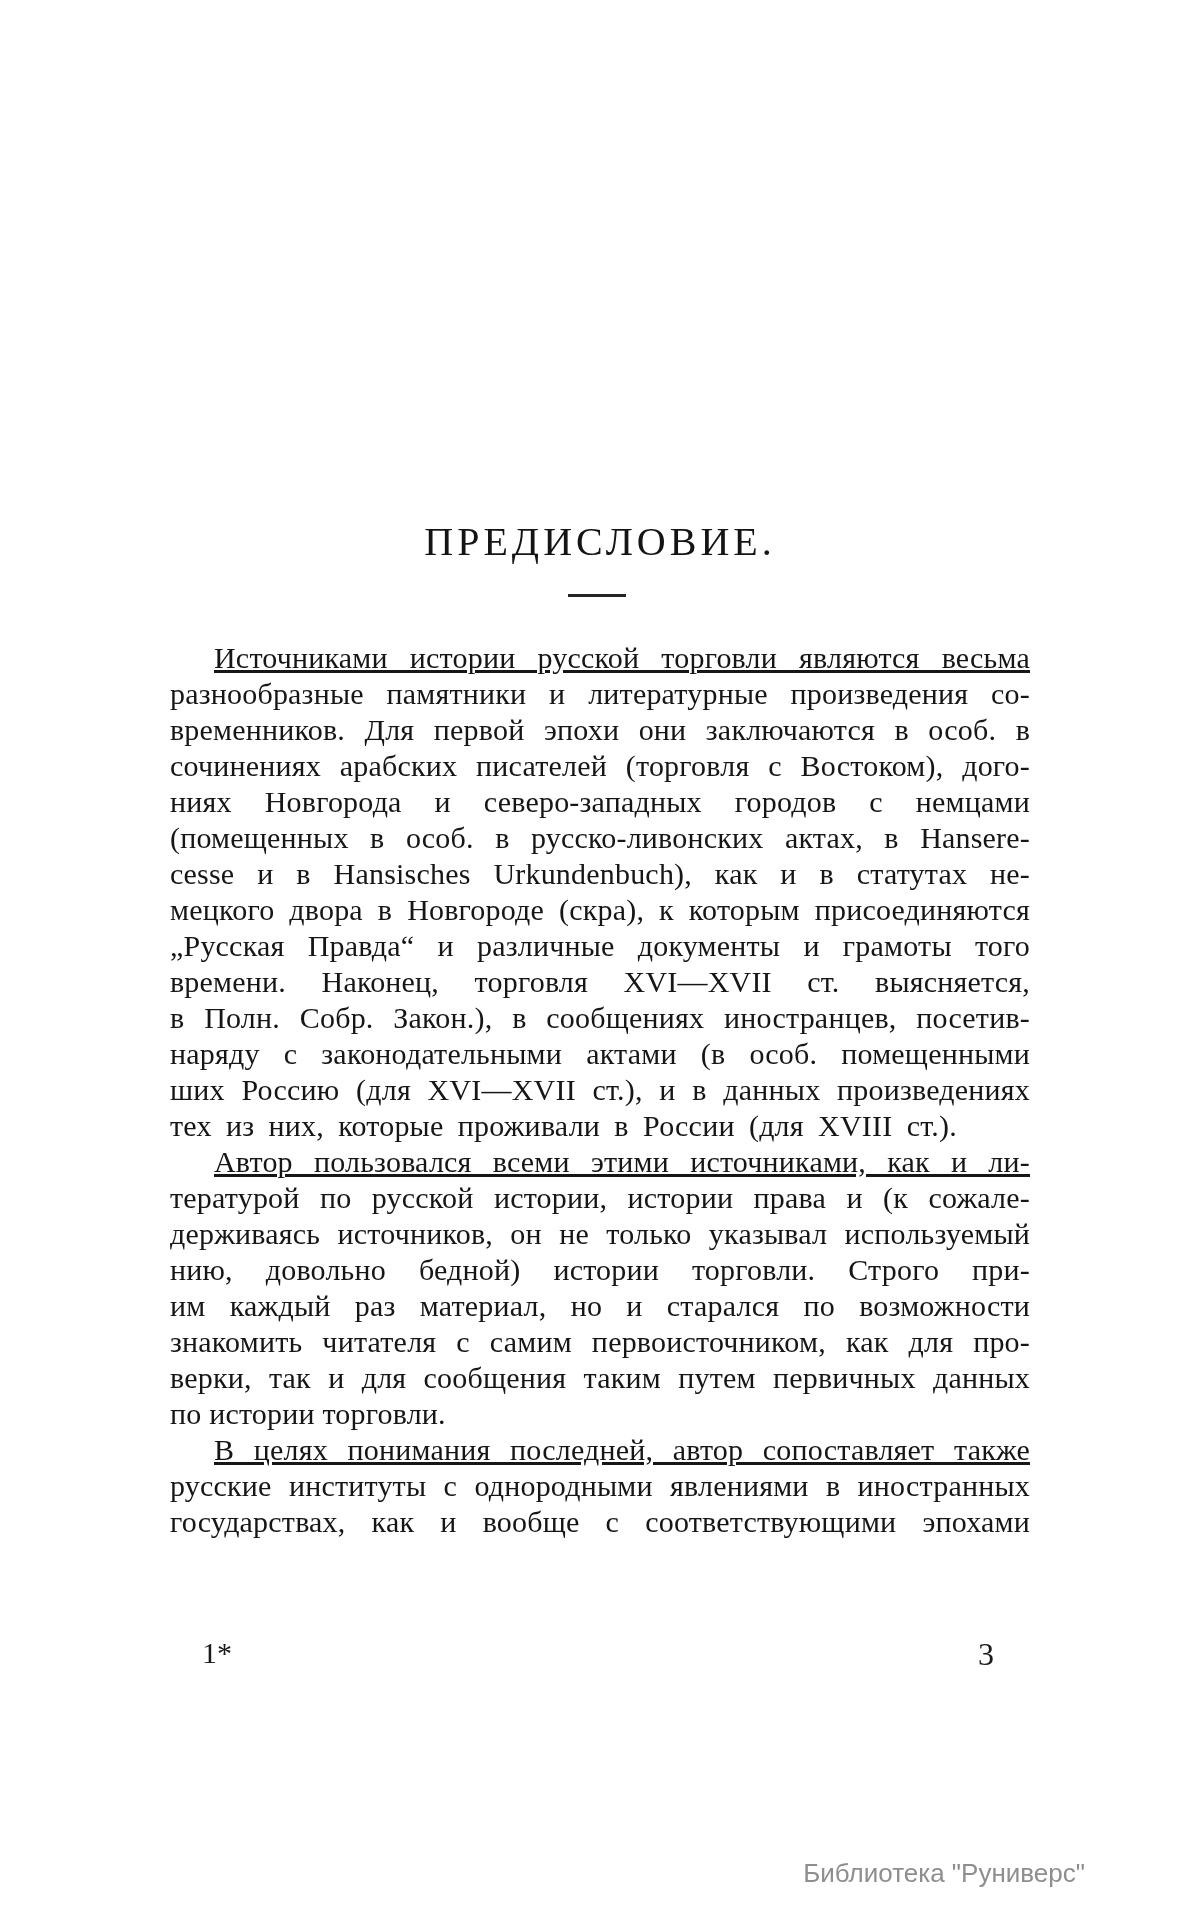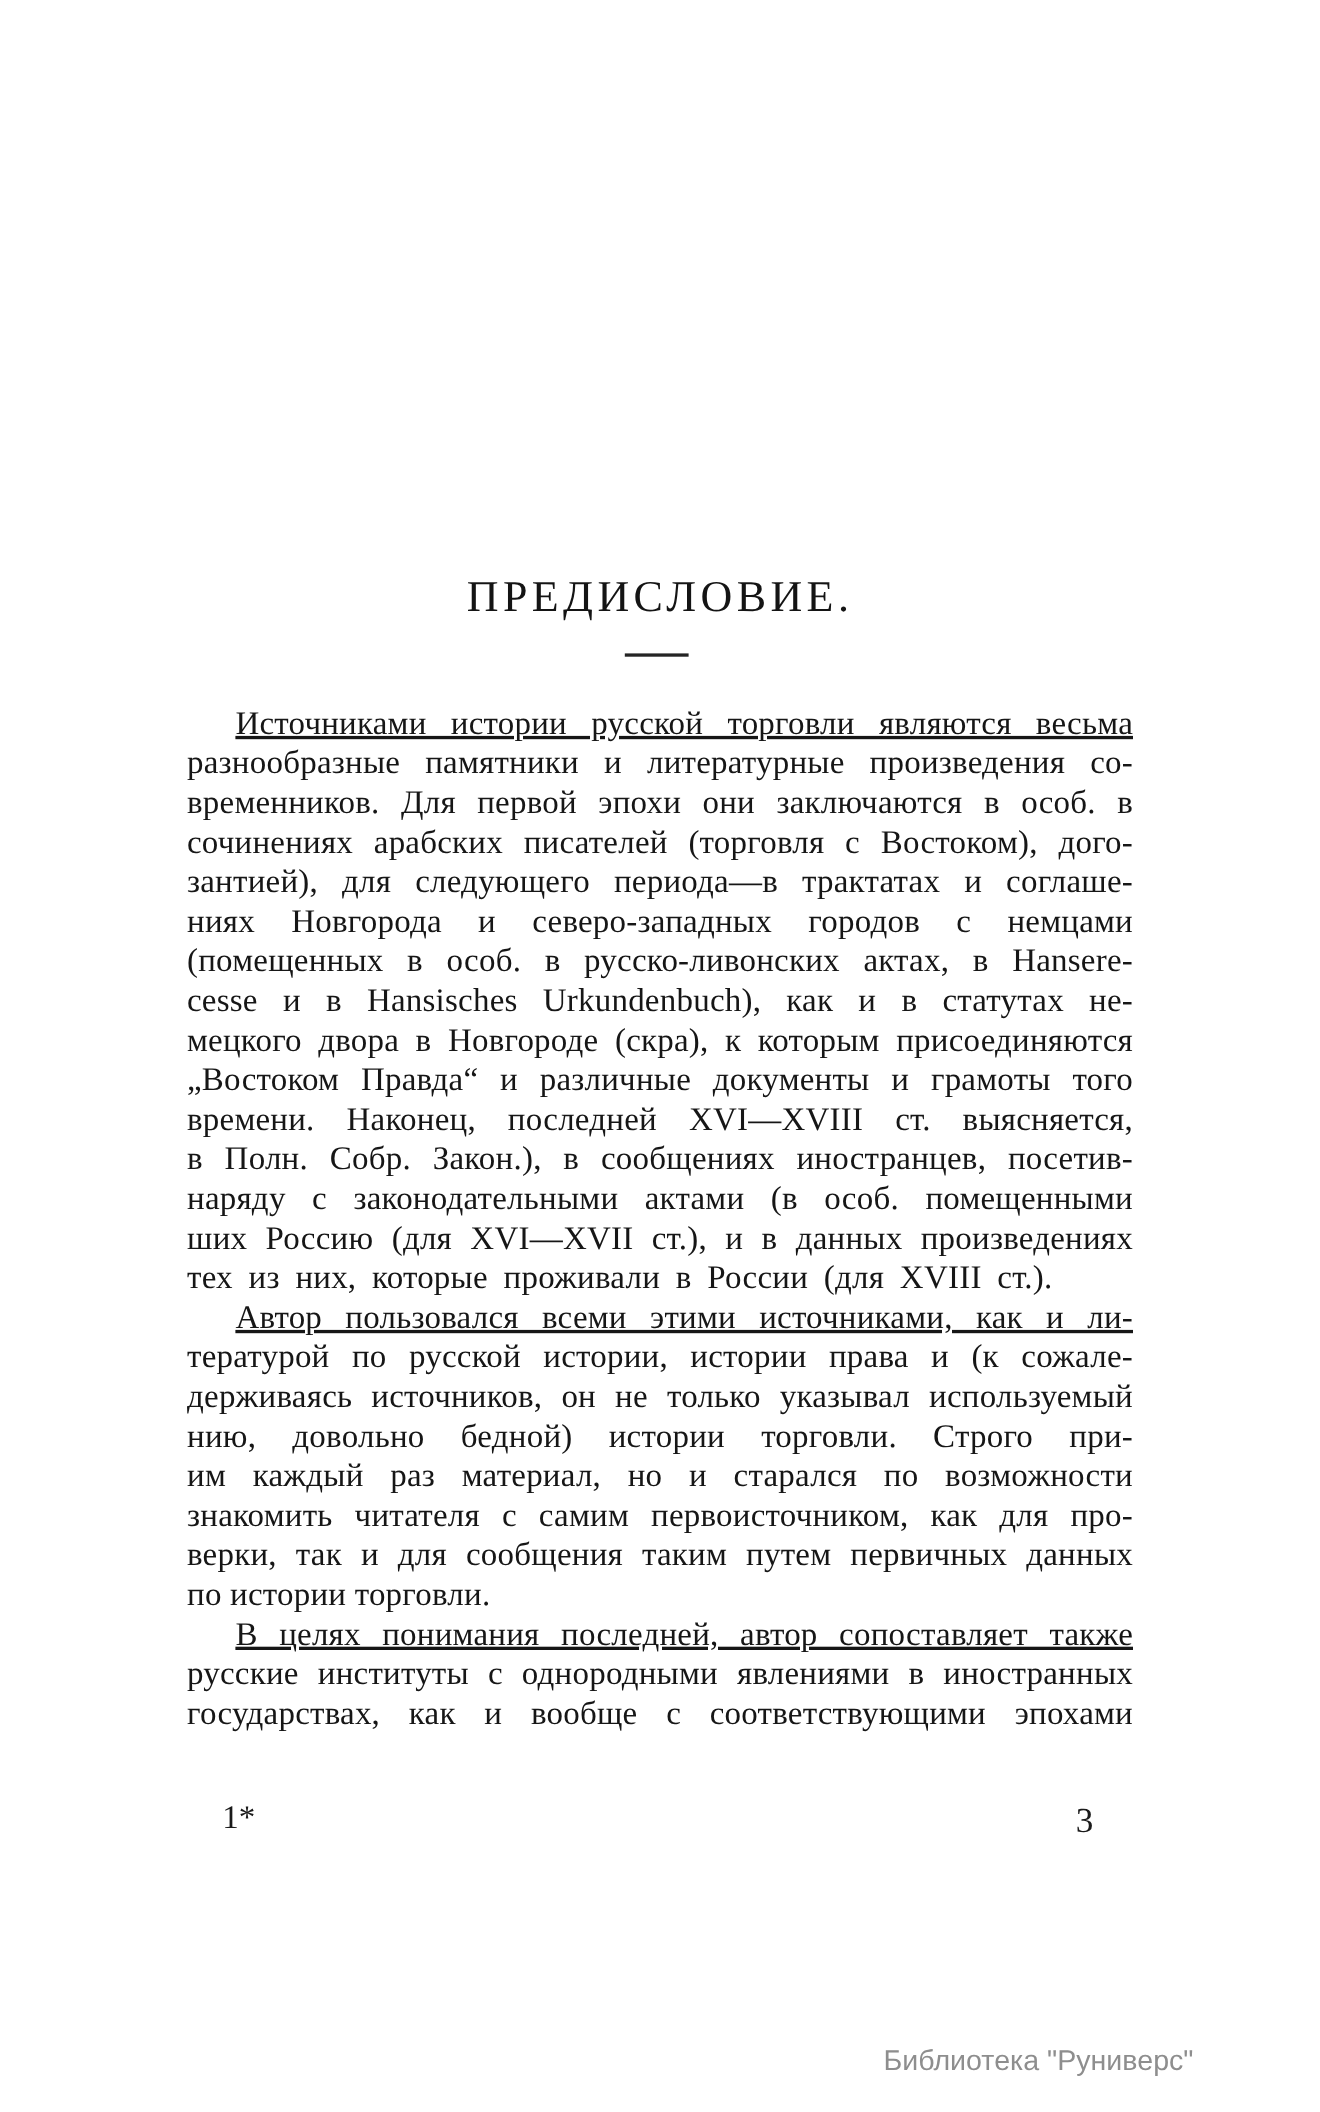--- a/index.html
+++ b/index.html
@@ -96,27 +96,26 @@
 
   <div class="title-rule"></div>
 
   <div class="body-text">
 
     <div>
       <div class="line just indent">Источниками истории русской торговли являются весьма</div>
       <div class="line just">разнообразные памятники и литературные произведения со-</div>
       <div class="line just">временников. Для первой эпохи они заключаются в особ. в</div>
       <div class="line just">сочинениях арабских писателей (торговля с Востоком), дого-</div>
-      <div class="line just">зантией), для следующего периода—в трактатах и соглаше-</div>
       <div class="line just">ниях Новгорода и северо-западных городов с немцами</div>
       <div class="line just">(помещенных в особ. в русско-ливонских актах, в Hansere-</div>
       <div class="line just">cesse и в Hansisches Urkundenbuch), как и в статутах не-</div>
       <div class="line just">мецкого двора в Новгороде (скра), к которым присоединяются</div>
-      <div class="line just">„Востоком Правда“ и различные документы и грамоты того</div>
-      <div class="line just">времени. Наконец, последней XVI—XVIII ст. выясняется,</div>
+      <div class="line just">„Русская Правда“ и различные документы и грамоты того</div>
+      <div class="line just">времени. Наконец, торговля XVI—XVII ст. выясняется,</div>
       <div class="line just">в Полн. Собр. Закон.), в сообщениях иностранцев, посетив-</div>
       <div class="line just">наряду с законодательными актами (в особ. помещенными</div>
       <div class="line just">ших Россию (для XVI—XVII ст.), и в данных произведениях</div>
       <div class="line wide">тех из них, которые проживали в России (для XVIII ст.).</div>
     </div>
 
     <div>
       <div class="line just indent">Автор пользовался всеми этими источниками, как и ли-</div>
       <div class="line just">тературой по русской истории, истории права и (к сожале-</div>
       <div class="line just">держиваясь источников, он не только указывал используемый</div>

